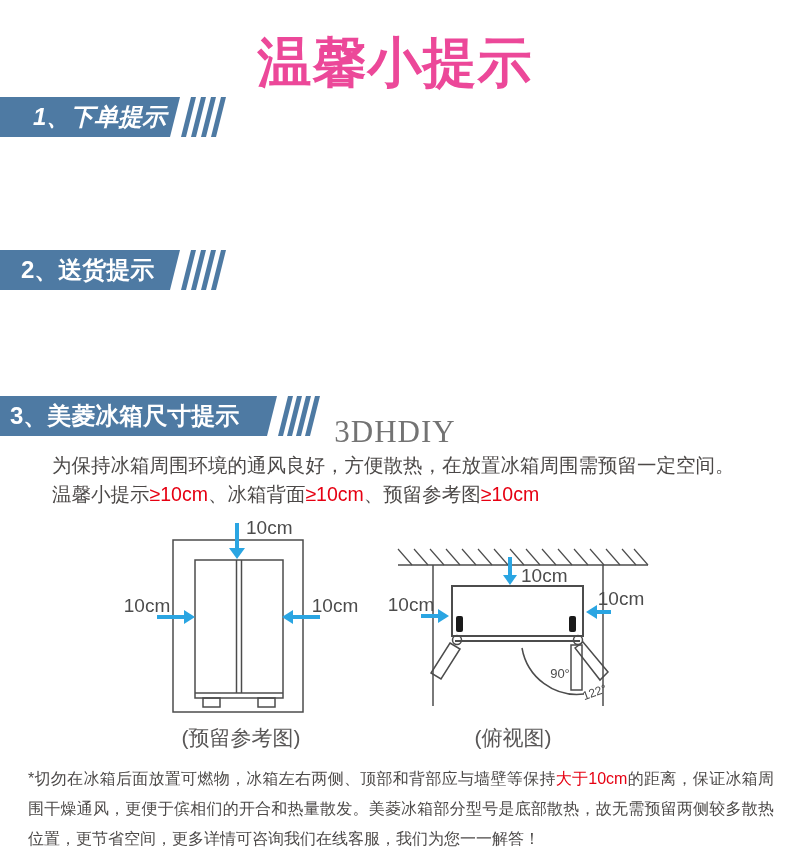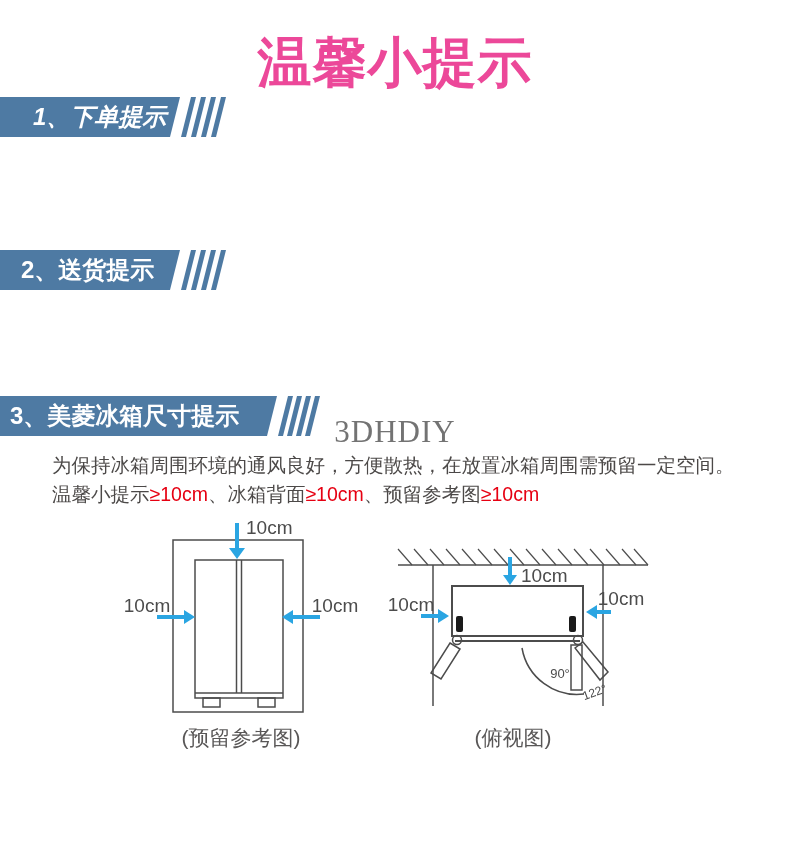--- a/index.html
+++ b/index.html
@@ -149,14 +149,15 @@
       <polygon points="597,605 597,619 586,612" fill="#2aa5e2"></polygon>
     </g>
     <text x="521" y="582" font-size="19" fill="#4c4c4c">10cm</text>
     <text x="411" y="611" font-size="19" fill="#4c4c4c" text-anchor="middle">10cm</text>
     <text x="621" y="605" font-size="19" fill="#4c4c4c" text-anchor="middle">10cm</text>
     <text x="560" y="678" font-size="13" fill="#4c4c4c" text-anchor="middle">90°</text>
     <text x="596" y="696" font-size="12" fill="#4c4c4c" text-anchor="middle" transform="rotate(-20 596 696)">122°</text>
     <text x="513" y="745" font-size="21" fill="#595757" text-anchor="middle">(俯视图)</text>
   </svg>
 
+  <div class="footnote"><span>*切勿在冰箱后面放置可燃物，冰箱左右两侧、顶部和背部应与墙壁等保持</span><span class="red">大于10cm</span><span>的距离，保证冰箱周围干燥通风，更便于傧相们的开合和热量散发。美菱冰箱部分型号是底部散热，故无需预留两侧较多散热位置，更节省空间，更多详情可咨询我们在线客服，我们为您一一解答！</span></div>
 
 </div>
 
 </body></html>

